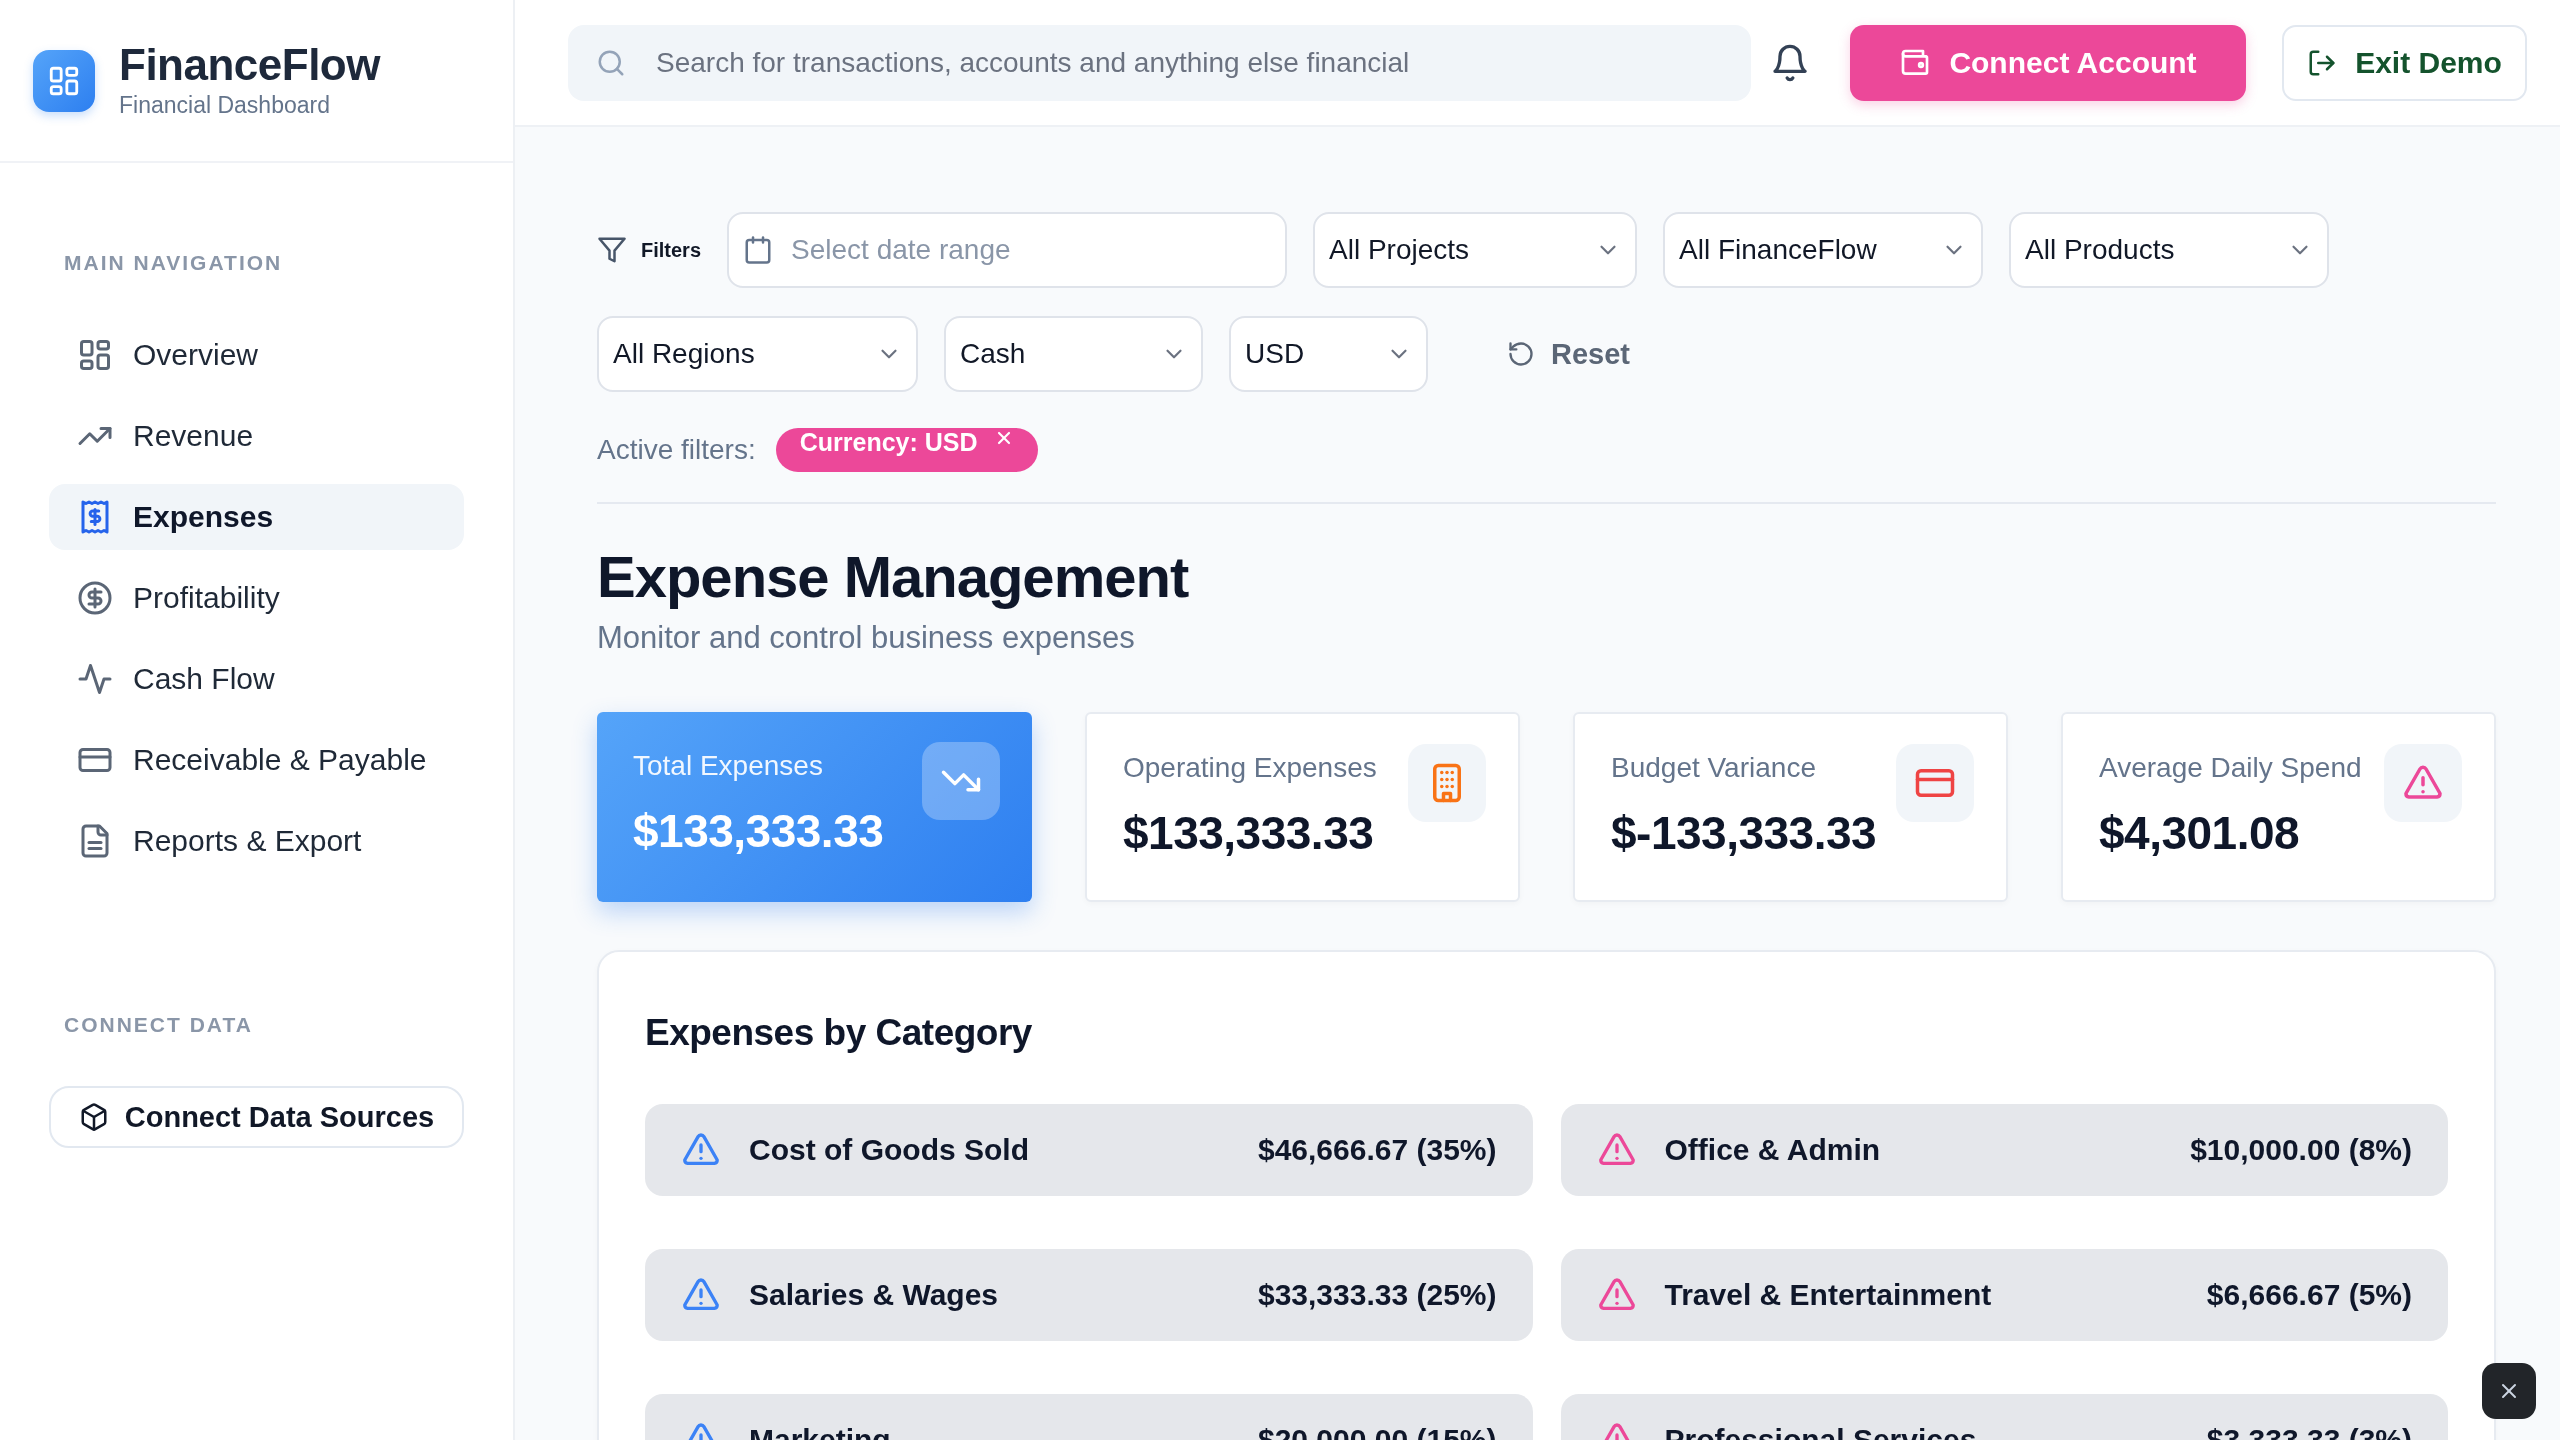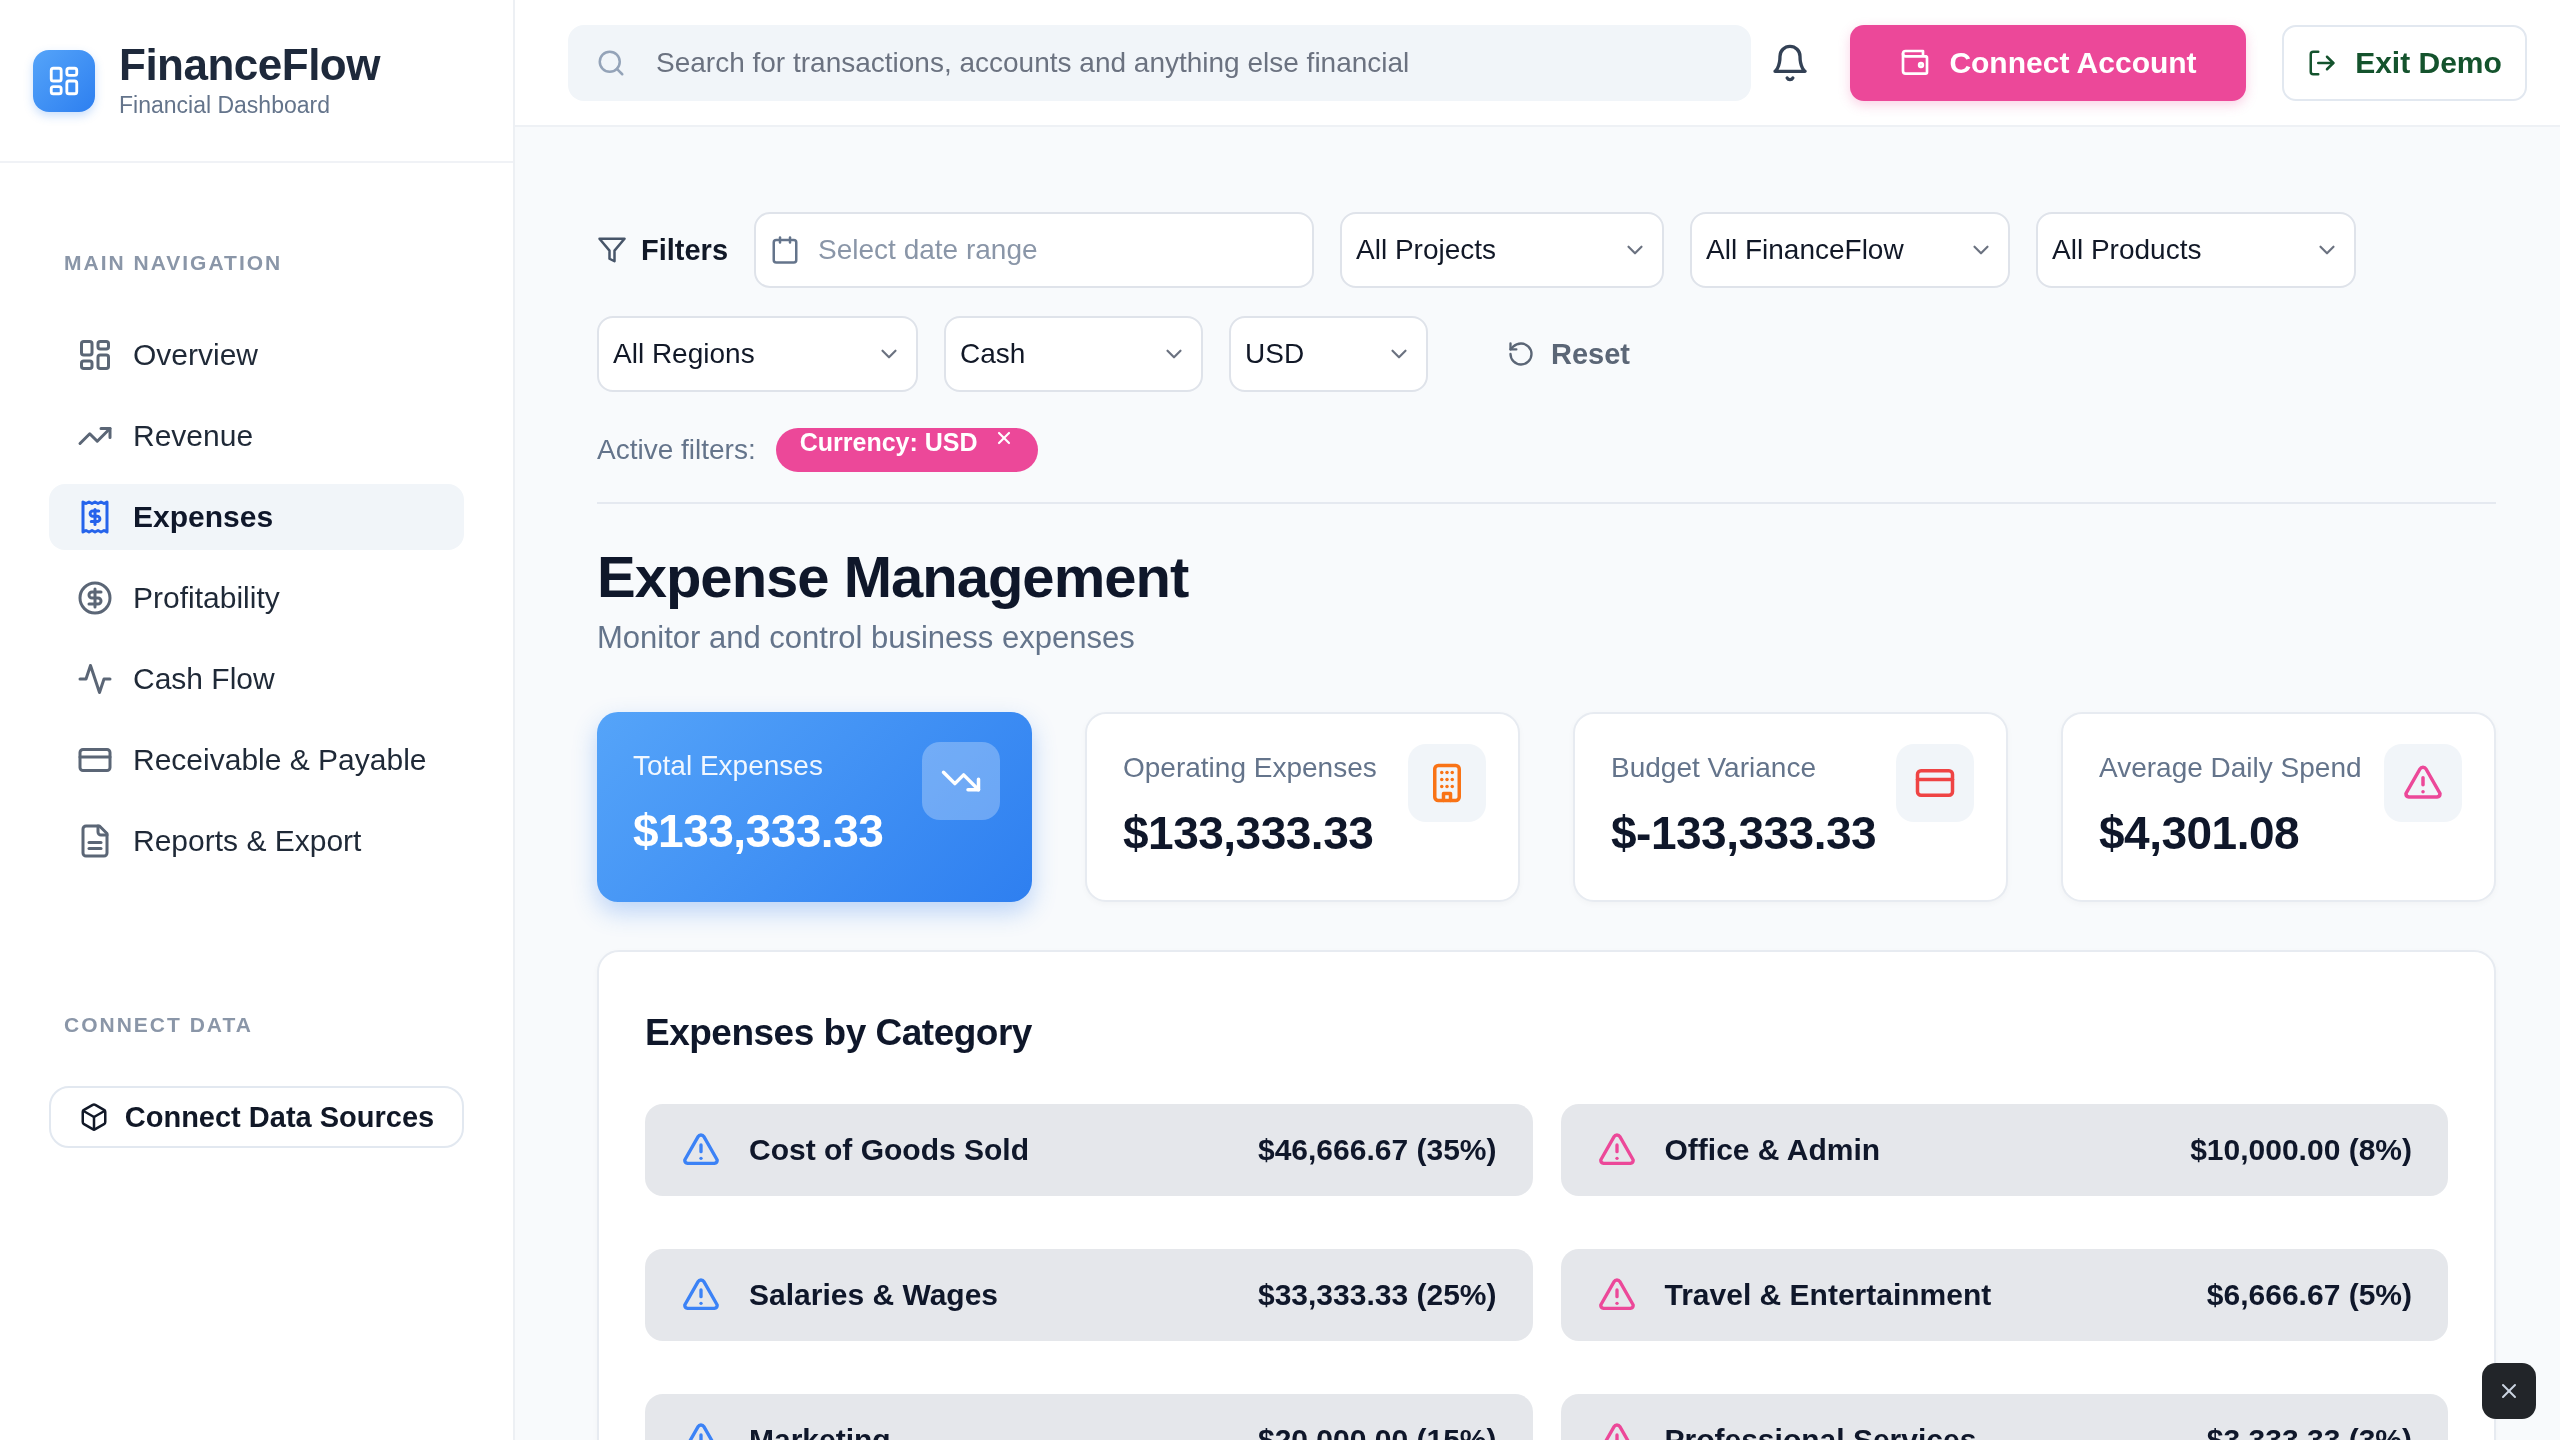--- a/index.html
+++ b/index.html
@@ -36,21 +36,21 @@
   .header-right { margin-left:auto; display:flex; align-items:center; gap:36px; }
   .bell-btn { background:none; border:none; cursor:pointer; color:#334155; padding:4px; }
   .btn { display:flex; align-items:center; justify-content:center; gap:18px; height:76px; border-radius:14px; font-size:30px; font-weight:700; cursor:pointer; font-family:inherit; }
   .btn-pink { width:396px; background:#ec4899; color:#fff; border:none; box-shadow:0 4px 12px rgba(236,72,153,.25); }
   .btn-ghost { width:245px; background:#fff; color:#14532d; border:2px solid #e2e8f0; }
 
   
   .content { flex:1; padding:85px 64px 0 82px; overflow:hidden; }
   .frow { display:flex; align-items:center; gap:26px; }
   .filters-label { display:flex; align-items:center; gap:14px; color:#334155; }
-  .filters-label b { font-size:29px; font-weight:700; color:#111827; }
+  .filters-label b { font-size:20px; font-weight:700; color:#111827; }
   .field { height:76px; border:2px solid #dfe3ea; border-radius:16px; background:#fff; display:flex; align-items:center; padding:0 14px; gap:18px; cursor:pointer; }
   .field.date { width:560px; color:#8a96a8; }
   .field.date input { border:none; outline:none; background:transparent; font-size:28px; color:#334155; width:100%; font-family:inherit; }
   .field.date input::placeholder { color:#8a96a8; }
   .select { justify-content:space-between; }
   .select .sel-val { font-size:28px; color:#111827; }
   .select .chev { color:#6b7280; }
   .w-projects{width:324px} .w-depts{width:320px} .w-products{width:320px}
   .w-regions{width:321px} .w-cash{width:259px} .w-usd{width:199px}
   .frow2 { margin-top:28px; }
@@ -60,21 +60,21 @@
   .active-label { font-size:28px; color:#64748b; }
   .chip { height:44px; border-radius:22px; background:#ec4899; color:#fff; display:flex; align-items:flex-start; gap:16px; padding:0 24px; }
   .chip span { font-size:25px; font-weight:700; }
   .chip .chip-x { cursor:pointer; display:flex; }
   .divider { border:none; border-top:2px solid #e5e9f0; margin-top:30px; }
 
   .page-title { margin-top:40px; font-size:58px; font-weight:800; letter-spacing:-1px; color:#0f172a; line-height:66px; }
   .page-sub { margin-top:10px; font-size:31px; color:#64748b; }
 
   .stats { margin-top:56px; display:grid; grid-template-columns:repeat(4,1fr); gap:53px; }
-  .stat-card { position:relative; height:190px; border-radius:21px; background:#fff; border:2px solid #e7ebf1; padding:38px 36px; cursor:pointer; box-shadow:0 2px 6px rgba(15,23,42,.03); }
+  .stat-card { position:relative; height:190px; border-radius:6px; background:#fff; border:2px solid #e7ebf1; padding:38px 36px; cursor:pointer; box-shadow:0 2px 6px rgba(15,23,42,.03); }
   .stat-label { font-size:28px; color:#64748b; }
   .stat-value { font-size:46px; font-weight:800; color:#0f172a; margin-top:22px; letter-spacing:-.5px; }
   .stat-iconbox { position:absolute; top:30px; right:32px; width:78px; height:78px; border-radius:18px; background:#f1f5f9; display:flex; align-items:center; justify-content:center; }
   .stat-card.primary { background:linear-gradient(135deg,#55a4f9 0%,#2e7ff0 100%); border:none; box-shadow:0 10px 24px rgba(46,127,240,.30); }
   .stat-card.primary .stat-label { color:rgba(255,255,255,.92); }
   .stat-card.primary .stat-value { color:#fff; }
   .stat-card.primary .stat-iconbox { background:rgba(255,255,255,.27); color:#fff; }
 
   .panel { margin-top:48px; background:#fff; border:2px solid #e7ebf1; border-radius:22px; padding:60px 46px 46px; box-shadow:0 2px 6px rgba(15,23,42,.03); }
   .panel-title { font-size:37px; font-weight:700; color:#0f172a; letter-spacing:-.5px; }

